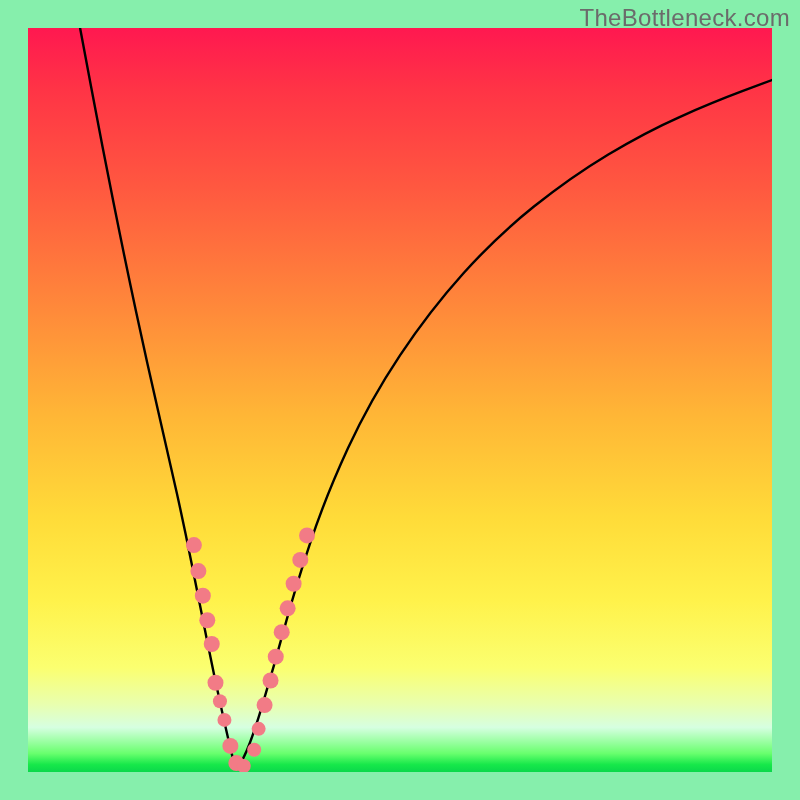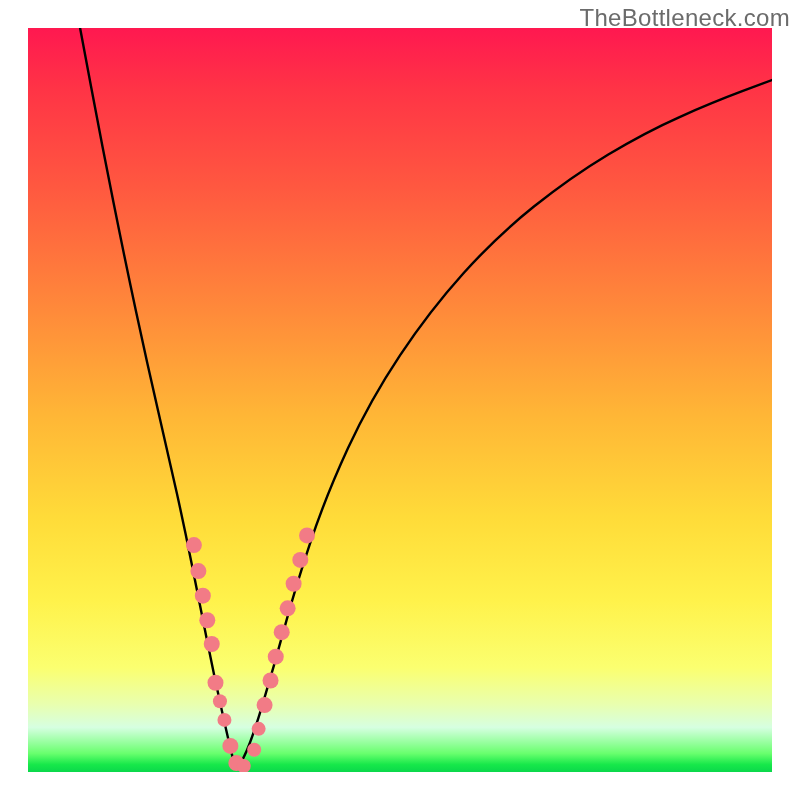--- a/index.html
+++ b/index.html
@@ -7,21 +7,21 @@
     padding: 0;
     width: 800px;
     height: 800px;
     overflow: hidden;
     background: #000;
     font-family: Arial, Helvetica, sans-serif;
   }
   .frame {
     position: absolute;
     inset: 0;
-    background: #ffffff;
+    background: #86efac;
   }
   .plot {
     position: absolute;
     left: 28px;
     top: 28px;
     width: 744px;
     height: 744px;
     overflow: hidden;
   }
   .gradient {

